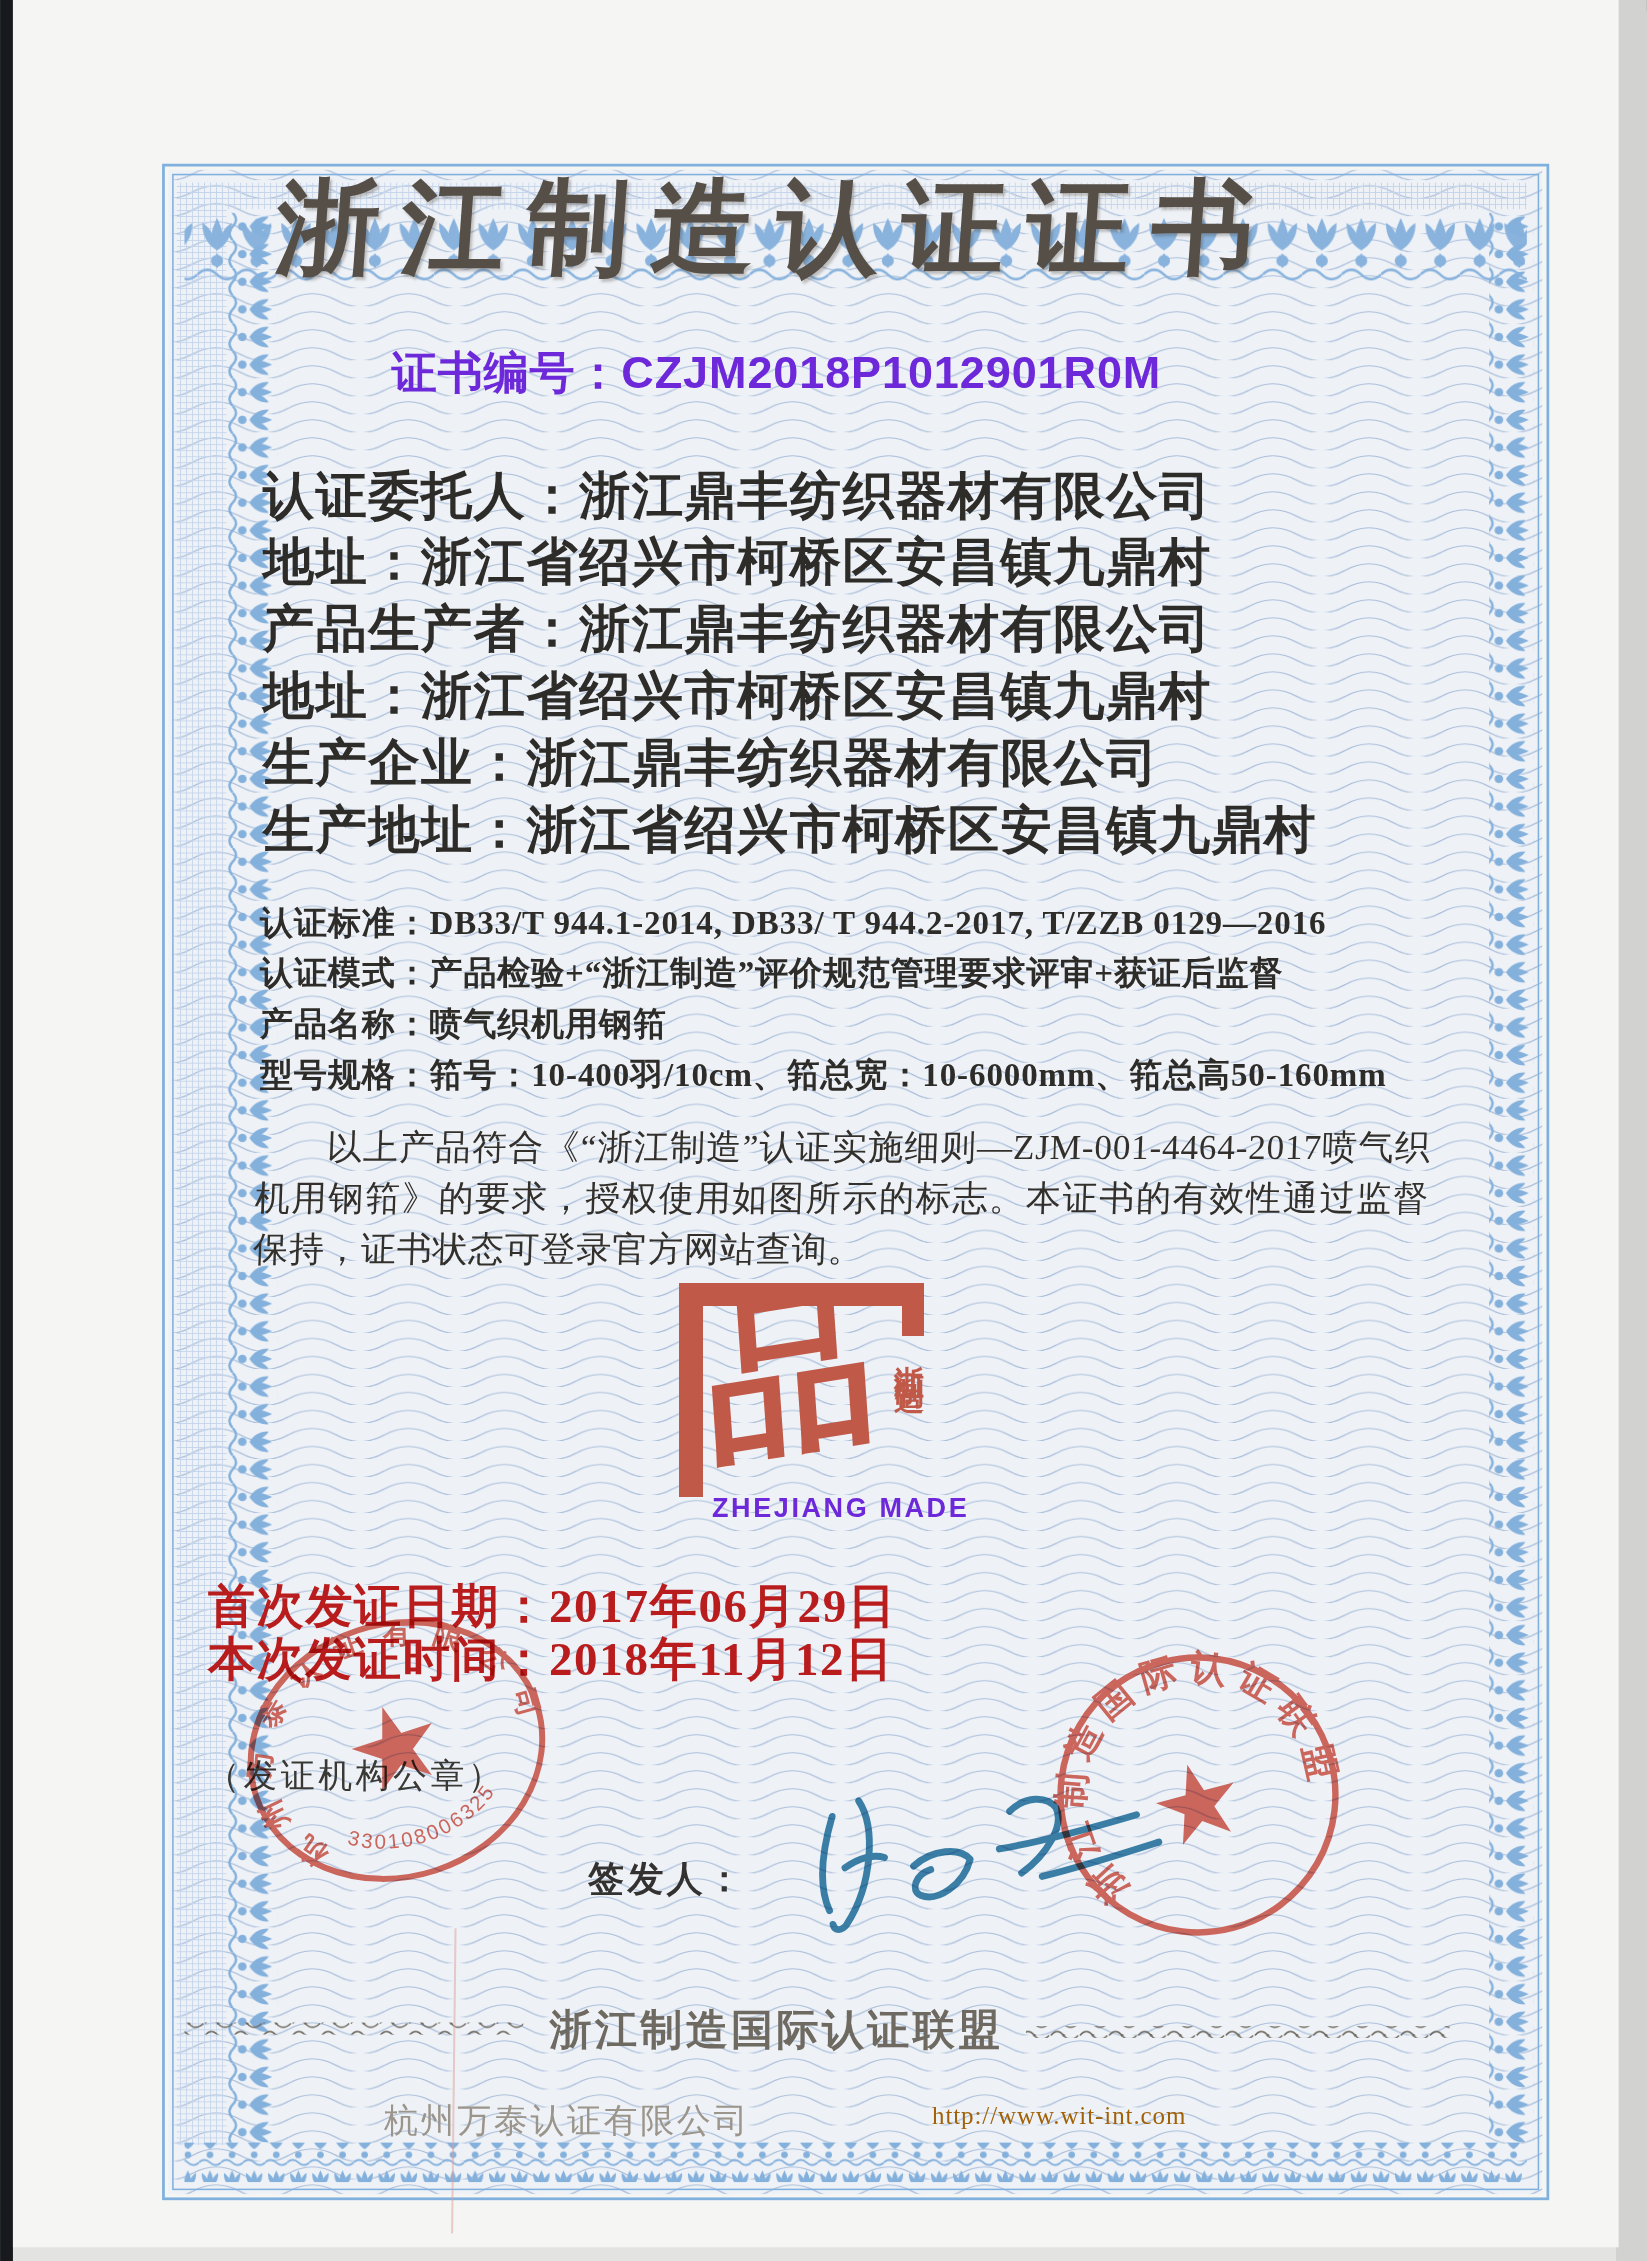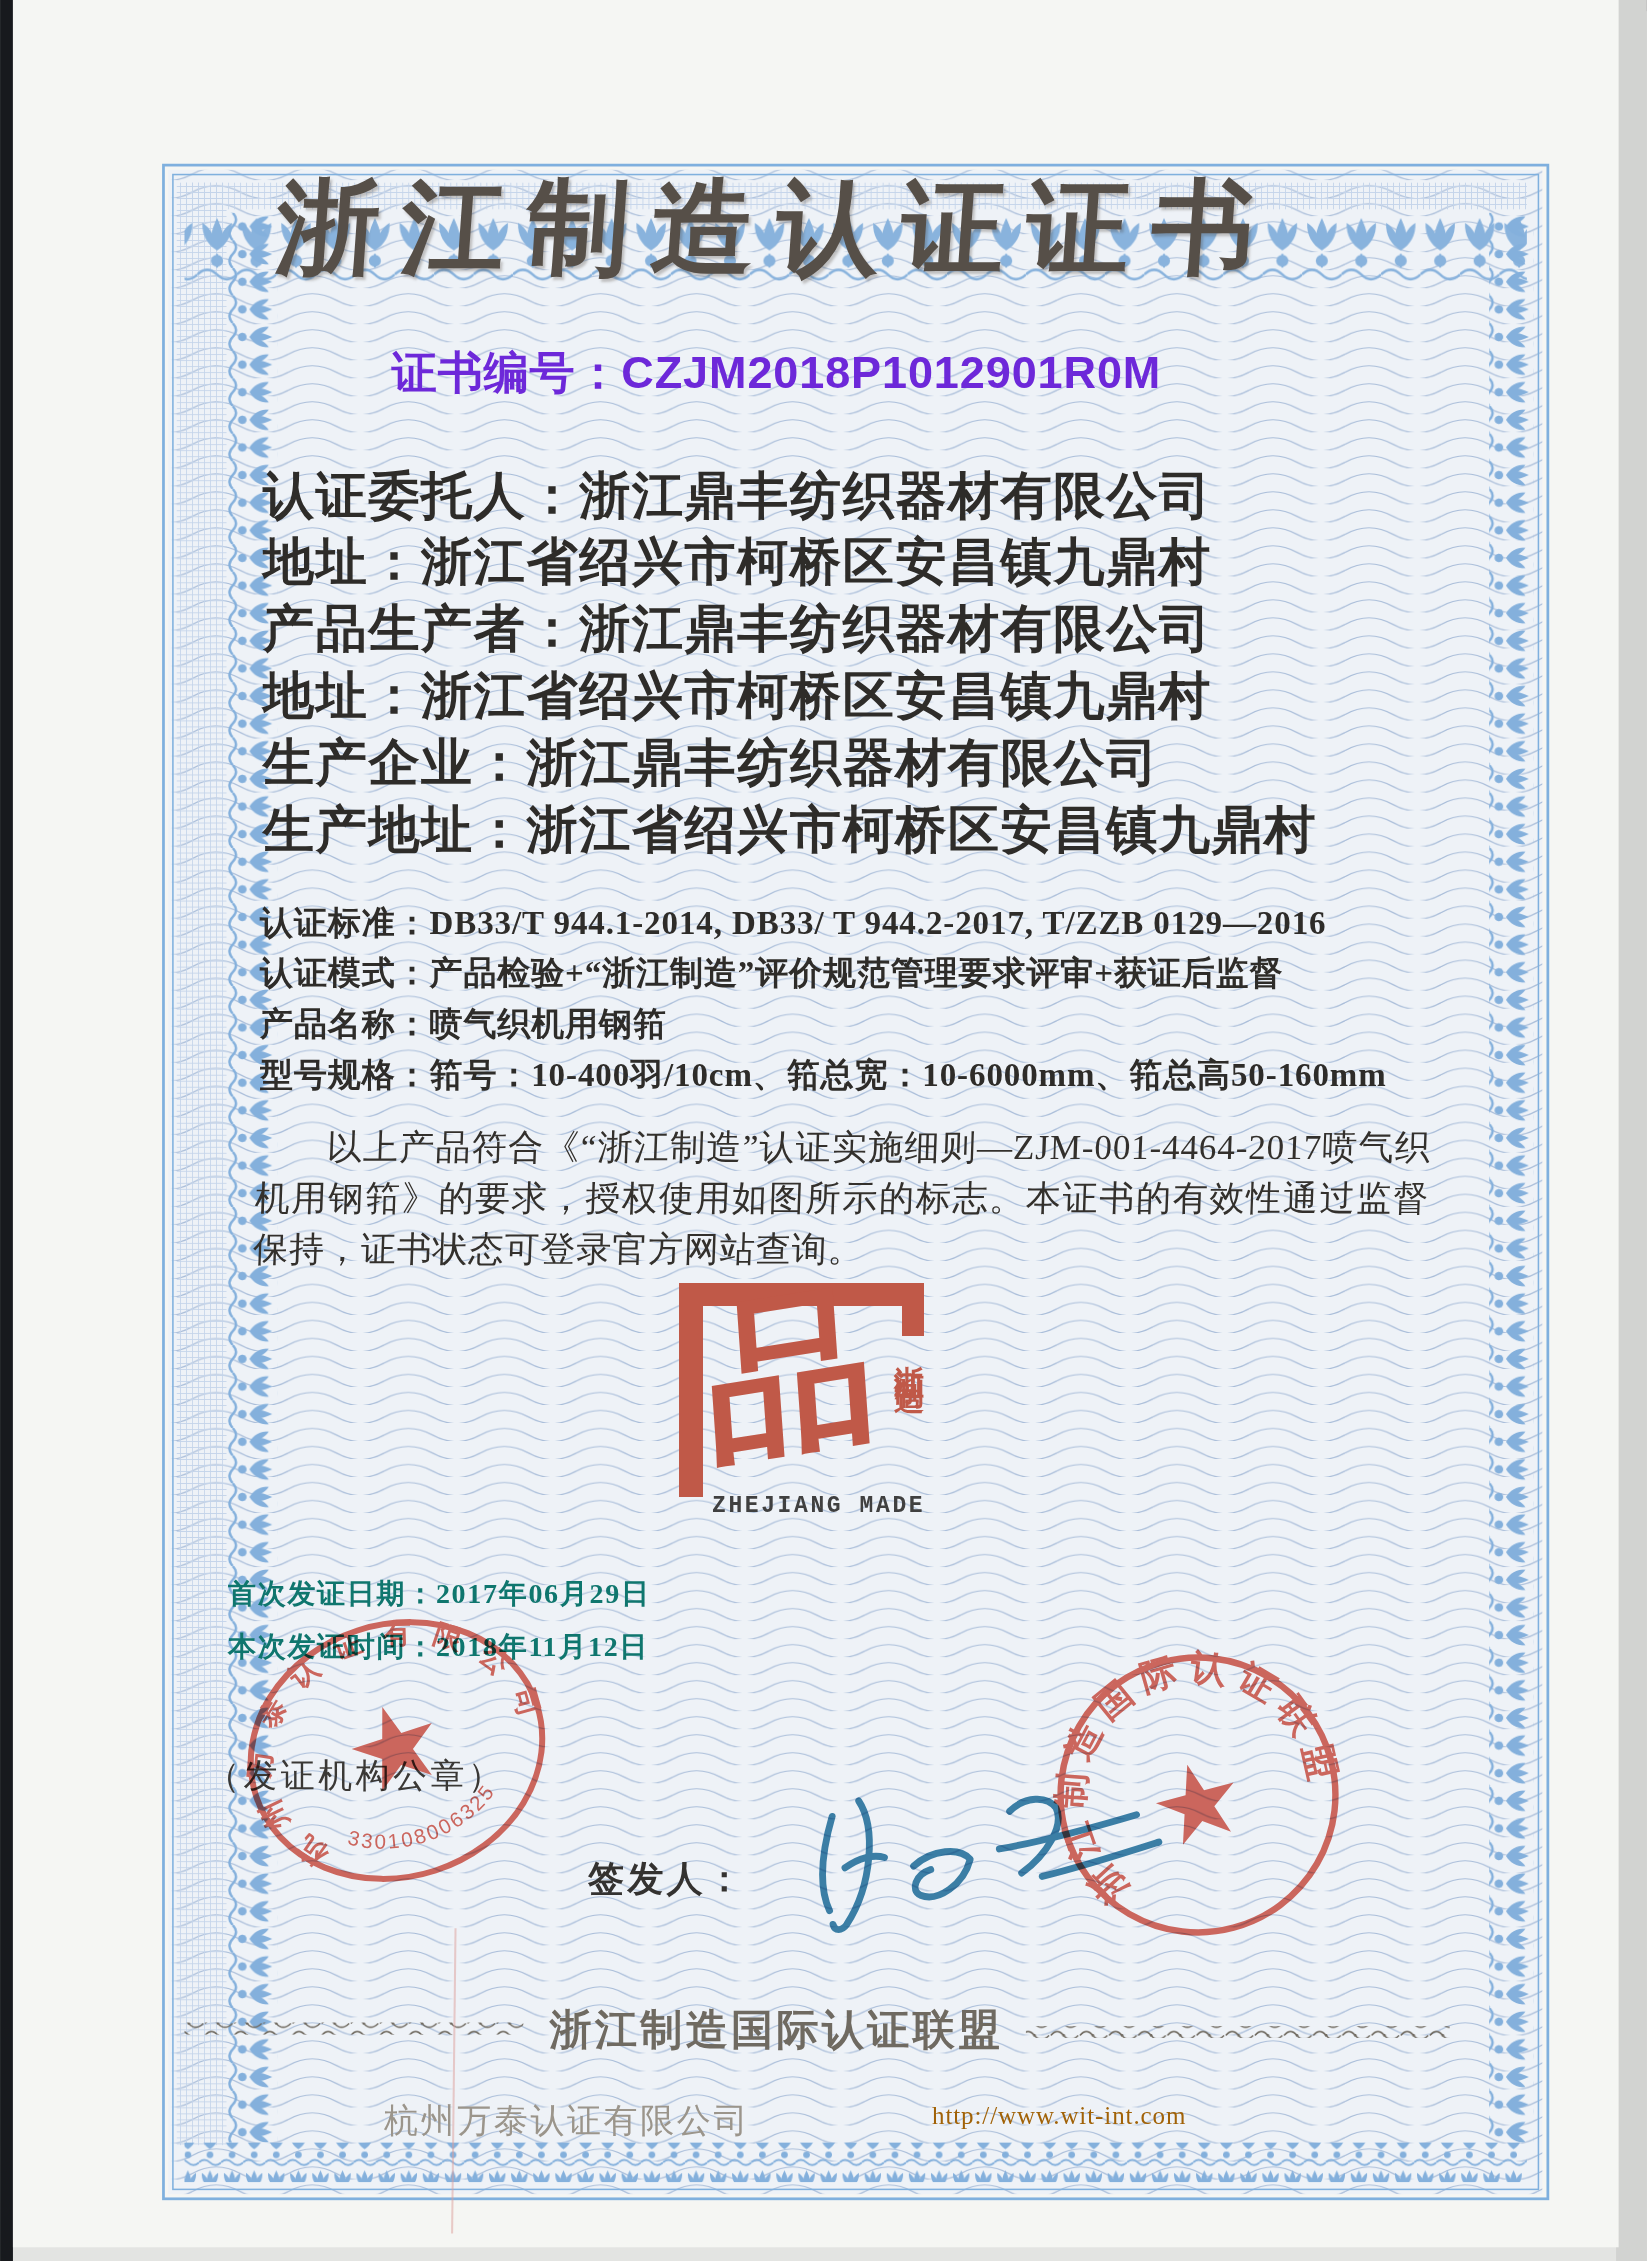--- a/index.html
+++ b/index.html
@@ -13,40 +13,40 @@
          color:#564f48;letter-spacing:22px;transform:skewX(-4deg);
          text-shadow:2.6px 3.4px 2.6px rgba(70,58,45,.28);white-space:nowrap;}
   .certline{left:0;right:94px;top:343px;text-align:center;font-size:45px;font-weight:700;
             color:#6d28d9;letter-spacing:0.9px;white-space:nowrap;
             font-family:"Liberation Sans","DejaVu Sans",sans-serif;}
   .row{white-space:nowrap;color:#2e2c29;font-weight:700;letter-spacing:1.7px;}
   .party{left:263px;font-size:51px;}
   .detail{left:260px;font-size:33px;letter-spacing:0.9px;}
   .statement{left:255px;top:1122px;width:1174px;font-size:35px;font-weight:500;line-height:51px;
              color:#33302c;text-align:justify;text-indent:70px;letter-spacing:0.9px;transform:skewX(-2deg);}
-  .issue-row{left:208px;font-size:28px;font-weight:600;color:#0f766e;letter-spacing:1.7px;white-space:nowrap;margin-left:20px;}
+  .issue-row{left:208px;font-size:47px;font-weight:600;color:#b91c1c;letter-spacing:1.7px;white-space:nowrap;}
   .seal-note{left:206px;top:1753px;font-size:34px;font-weight:500;color:#3a3835;letter-spacing:3.4px;}
   .signer{left:588px;top:1855px;font-size:36px;font-weight:600;color:#343230;letter-spacing:3.4px;}
   .banner{left:0;width:1553px;top:2002px;text-align:center;font-size:42px;font-weight:600;
           color:#6f6a61;letter-spacing:3.4px;}
   .f-company{left:384px;top:2098px;font-size:34px;font-weight:500;color:#9b958b;letter-spacing:2.6px;}
   .f-url{left:932px;top:2102px;font-size:25px;color:#a16207;letter-spacing:0.9px;}
   
   .logo{left:679px;top:1283px;width:245px;height:237px;}
   .logo .bar-top{position:absolute;left:0;top:0;width:245px;height:23px;background:#c05948;}
   .logo .bar-left{position:absolute;left:0;top:0;width:24px;height:214px;background:#c05948;}
   .logo .bar-stub{position:absolute;right:0;top:0;width:22px;height:53px;background:#c05948;}
   .logo .glyph{position:absolute;left:26px;top:6.9px;font-size:170px;font-weight:700;color:#c05948;
                transform:rotate(-9deg) skewX(-5deg);line-height:1;}
   .logo .vert{position:absolute;right:-5.1px;top:58px;writing-mode:vertical-rl;font-size:30px;
               font-weight:700;color:#c05948;letter-spacing:6px;
               font-family:"Liberation Sans","DejaVu Sans",sans-serif;}
-  .logo .caption{position:absolute;left:33px;top:210px;font-size:23px;font-weight:700;color:#404040;
+  .logo .caption{position:absolute;left:33px;top:210px;font-size:27px;font-weight:700;color:#6d28d9;
                  letter-spacing:2.6px;white-space:nowrap;
-                 font-family:Liberation Mono, monospace;}
+                 font-family:Liberation Sans, sans-serif;}
   
   .stamp{mix-blend-mode:multiply;opacity:.88;}
   .sig{mix-blend-mode:multiply;opacity:.92;}
 </style>
 </head>
 <body>
 
 <div class="page">
 
   <svg class="bg-svg" width="1647" height="2261" viewBox="0 0 1920 2636">

